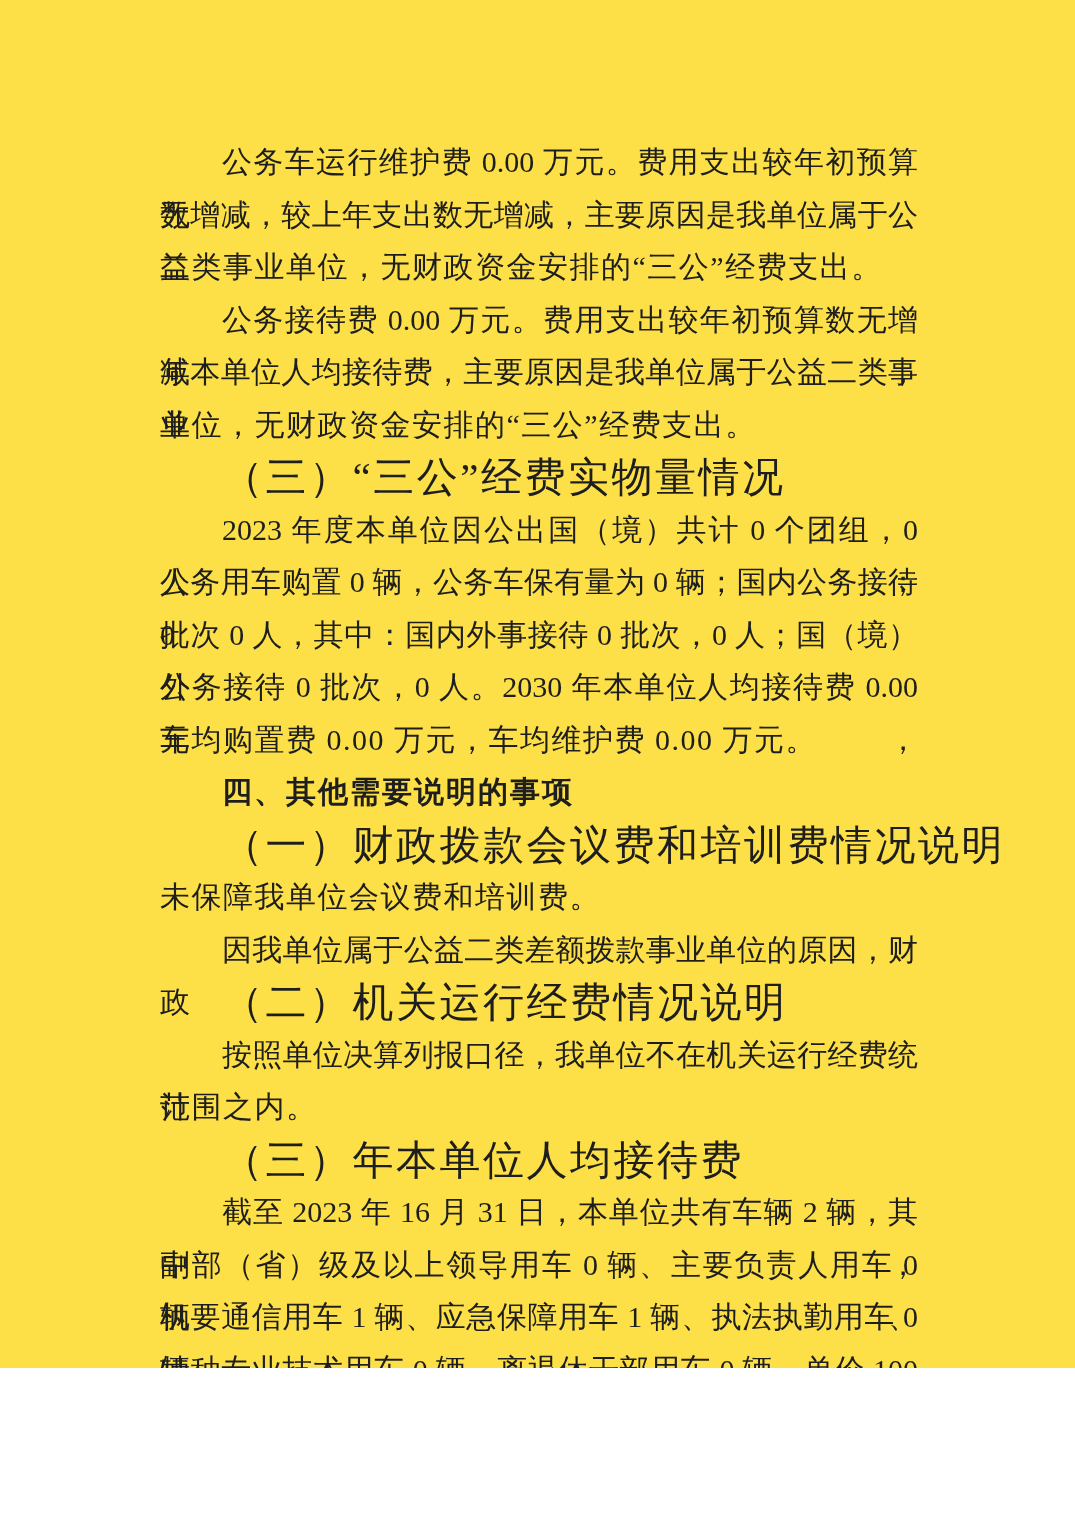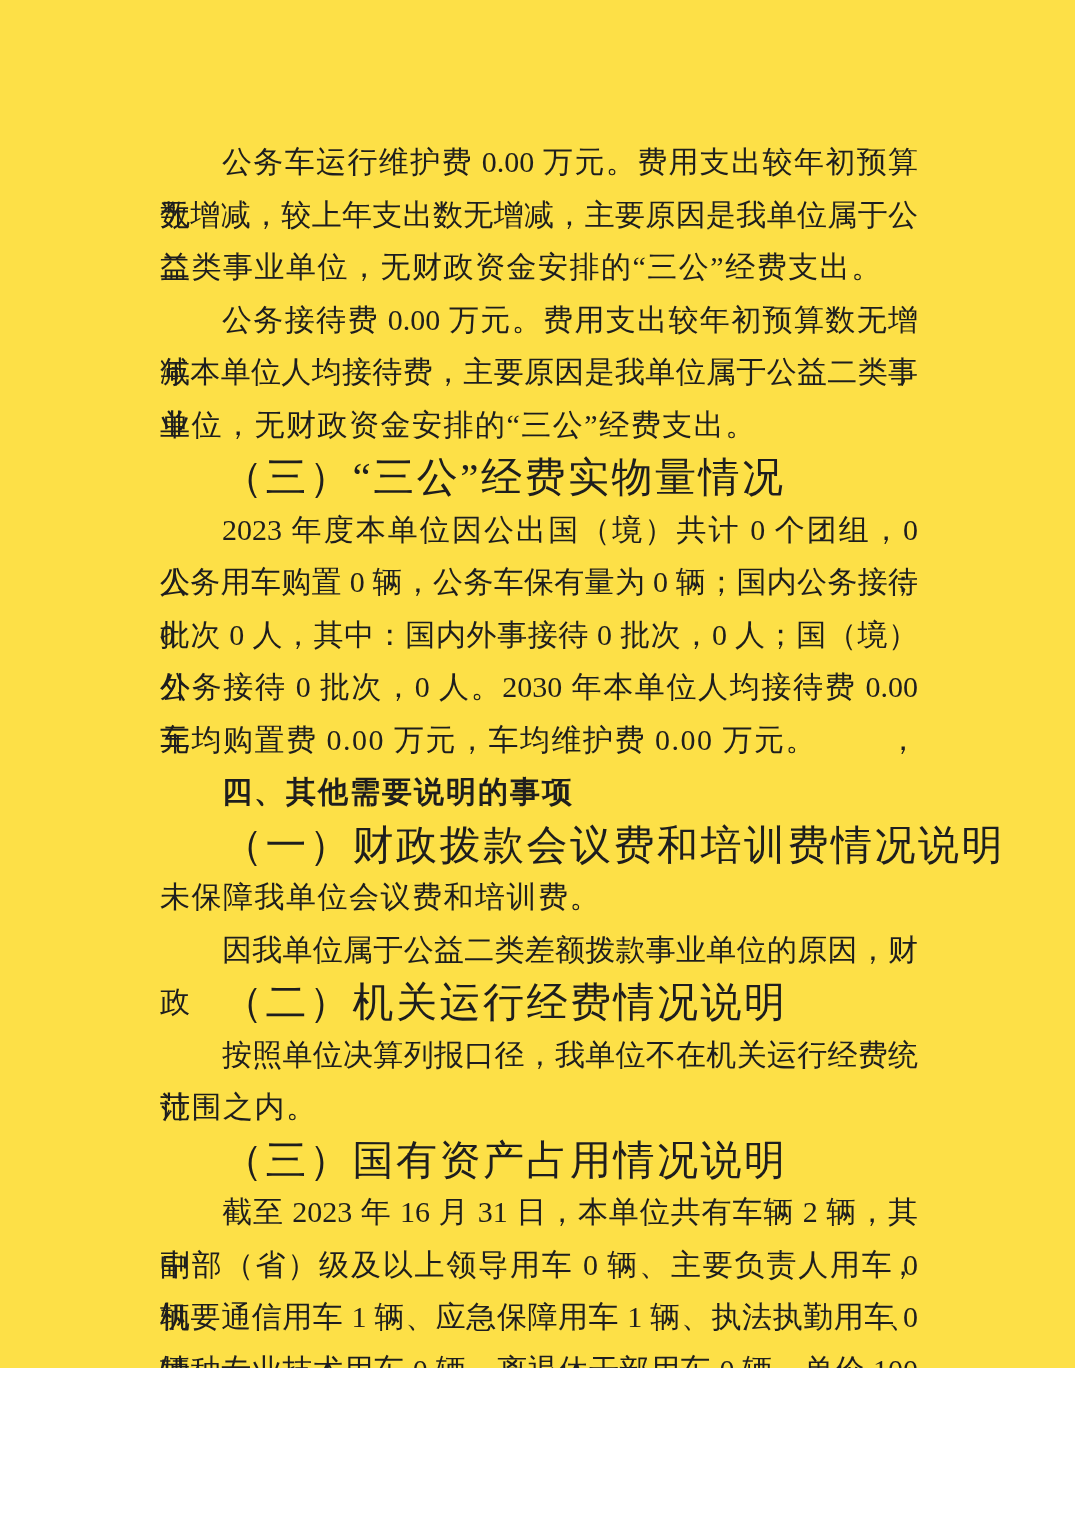--- a/index.html
+++ b/index.html
@@ -78,20 +78,20 @@
       <div class="line body justify">批次 0 人，其中：国内外事接待 0 批次，0 人；国（境）外</div>
       <div class="line body justify">公务接待 0 批次，0 人。2030 年本单位人均接待费 0.00 元，</div>
       <div class="line body">车均购置费 0.00 万元，车均维护费 0.00 万元。</div>
       <div class="line heading1 indent">四、其他需要说明的事项</div>
       <div class="line heading2 indent">（一）财政拨款会议费和培训费情况说明</div>
       <div class="line body">未保障我单位会议费和培训费。</div>
       <div class="line body indent justify">因我单位属于公益二类差额拨款事业单位的原因，财政</div>
       <div class="line heading2 indent">（二）机关运行经费情况说明</div>
       <div class="line body indent justify">按照单位决算列报口径，我单位不在机关运行经费统计</div>
       <div class="line body">范围之内。</div>
-      <div class="line heading2 indent">（三）国有资产占用情况说明</div>
+      <div class="line heading2 indent">（三）年本单位人均接待费</div>
       <div class="line body indent justify">截至 2023 年 16 月 31 日，本单位共有车辆 2 辆，其中，</div>
       <div class="line body justify">副部（省）级及以上领导用车 0 辆、主要负责人用车 0 辆、</div>
       <div class="line body justify">机要通信用车 1 辆、应急保障用车 1 辆、执法执勤用车 0 辆，</div>
       <div class="line body justify">特种专业技术用车 0 辆，离退休干部用车 0 辆。单价 100 万</div>
     </div>
   <div class="footer">- 6 -</div>
 </div>
 
 </body></html>

